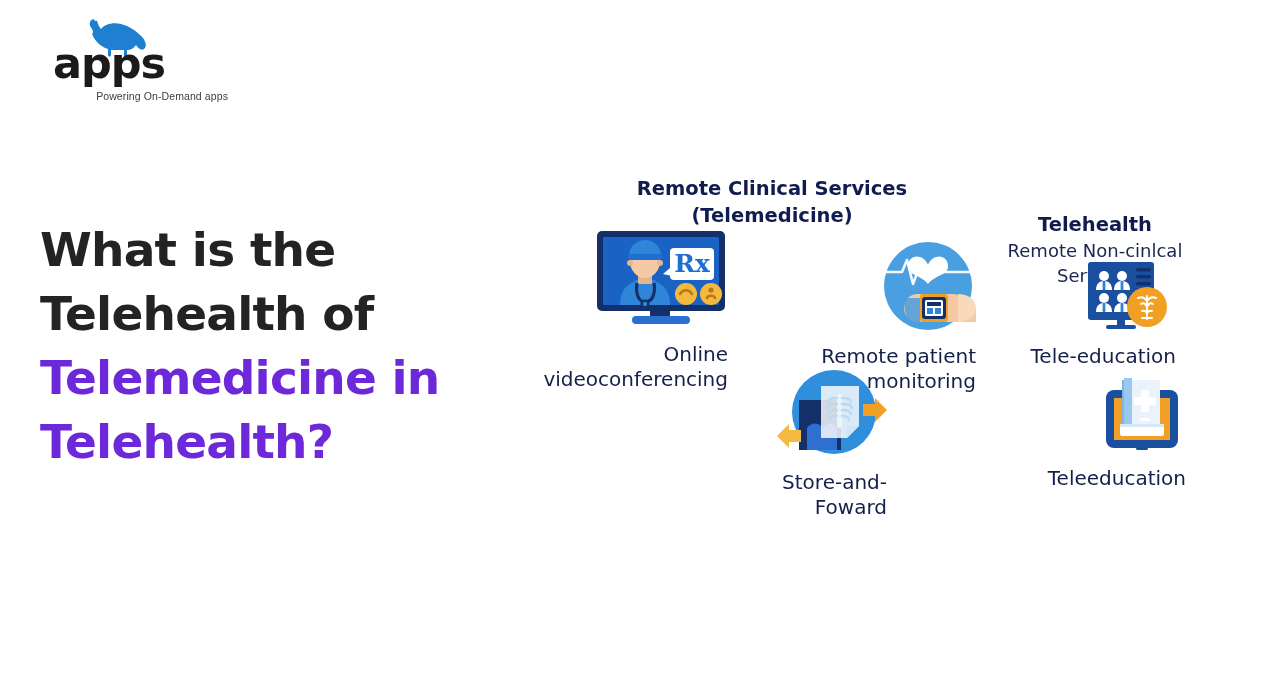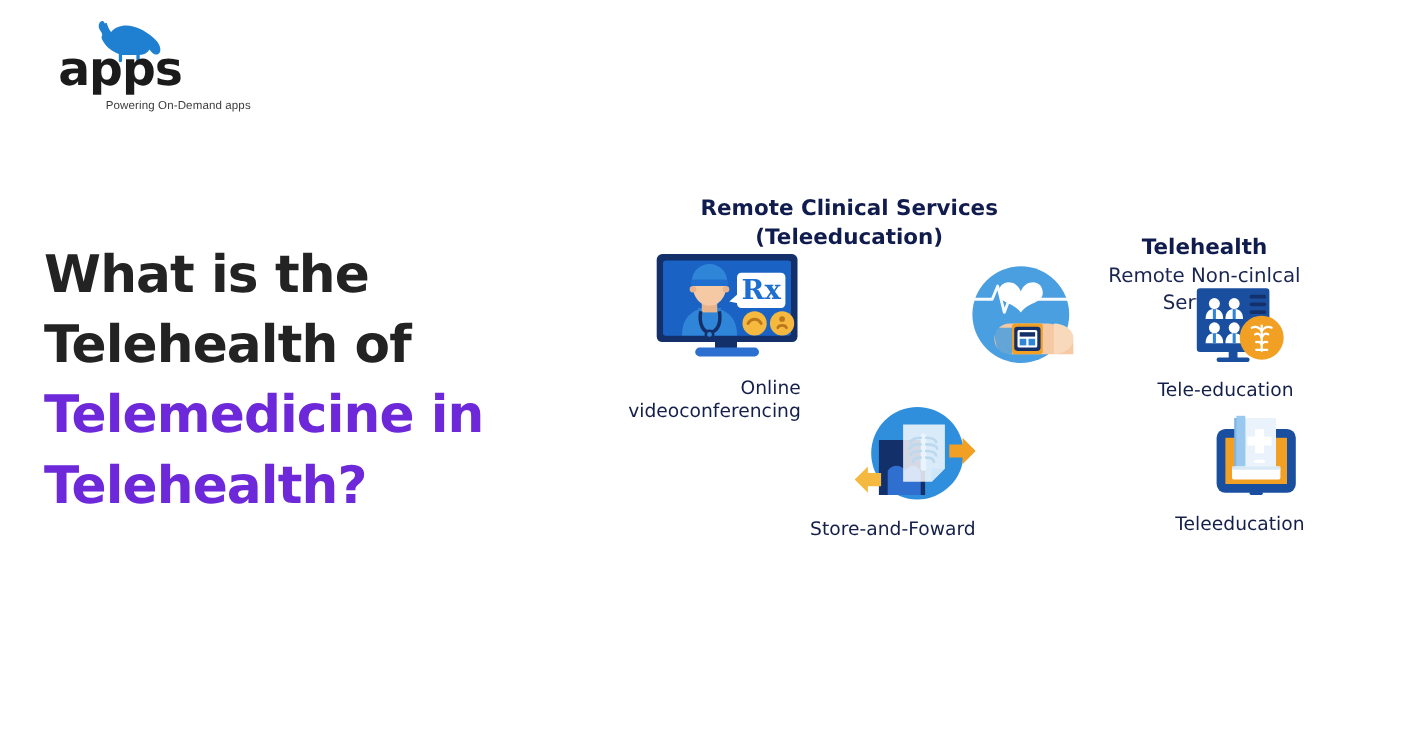--- a/index.html
+++ b/index.html
@@ -46,21 +46,21 @@
   .col-head .ch-main { font-size: 19.5px; font-weight: 700; line-height: 1.4; display:block; }
   .col-head .ch-sub  { font-size: 18px; font-weight: 400; line-height: 1.4; display:block; color:#1a2550;}
 
   #head-clinical { left: 612px; top: 175px; width: 320px; }
   #head-telehealth { left: 985px; top: 175px; width: 220px; margin-top: 36px; }
 
   
   .item { position: absolute; text-align: right; }
   .item .caption {
     color: #15204a;
-    font-size: 17px;
+    font-size: 20px;
     font-weight: 400;
     line-height: 1.25;
     margin-top: 6px;
     font-family: "DejaVu Sans", sans-serif;
     white-space: pre-line;
   }
   .icon-box { display: block; margin: 0 auto; }
 
   #item-video   { left: 536px; top: 228px; width: 192px; }
   #item-monitor { left: 818px; top: 238px; width: 158px; }
@@ -89,21 +89,21 @@
 
   <div class="headline">
     <span class="l-dark">What is the</span>
     <span class="l-dark">Telehealth of</span>
     <span class="l-blue">Telemedicine in</span>
     <span class="l-blue">Telehealth?</span>
   </div>
 
   <div class="col-head" id="head-clinical">
     <span class="ch-main">Remote Clinical Services</span>
-    <span class="ch-main">(Teleeducation)</span>
+    <span class="ch-main">(Telemedicine)</span>
   </div>
 
   <div class="col-head" id="head-telehealth">
     <span class="ch-main">Telehealth</span>
     <span class="ch-sub">Remote Non-cinlcal</span>
     <span class="ch-sub">Services</span>
   </div>
 
   <div class="item" id="item-video">
     <span class="icon-box">
@@ -167,20 +167,22 @@
 
         <rect x="40" y="56" width="28" height="28" rx="3" fill="#f2a024"></rect>
 
         <rect x="42" y="59" width="24" height="22" rx="3" fill="#14306b"></rect>
         <rect x="45" y="62" width="18" height="16" rx="1.5" fill="#ffffff"></rect>
         <rect x="47" y="64" width="14" height="4" fill="#14306b"></rect>
         <rect x="47" y="70" width="6" height="6" fill="#2f86d8"></rect>
         <rect x="55" y="70" width="6" height="6" fill="#2f86d8"></rect>
       </svg>
     </span>
+    <div class="caption">Remote patient
+monitoring</div>
   </div>
 
   <div class="item" id="item-store">
     <span class="icon-box">
       <svg width="110" height="92" viewBox="0 0 110 92">
         <circle cx="57" cy="44" r="42" fill="#2f8fdc"></circle>
 
         <rect x="22" y="32" width="42" height="50" fill="#14306b"></rect>
         <path d="M30 60 C34 54 42 54 46 60 C50 54 58 54 60 62 L60 82 L30 82 Z" fill="#2f6fd0"></path>
 

